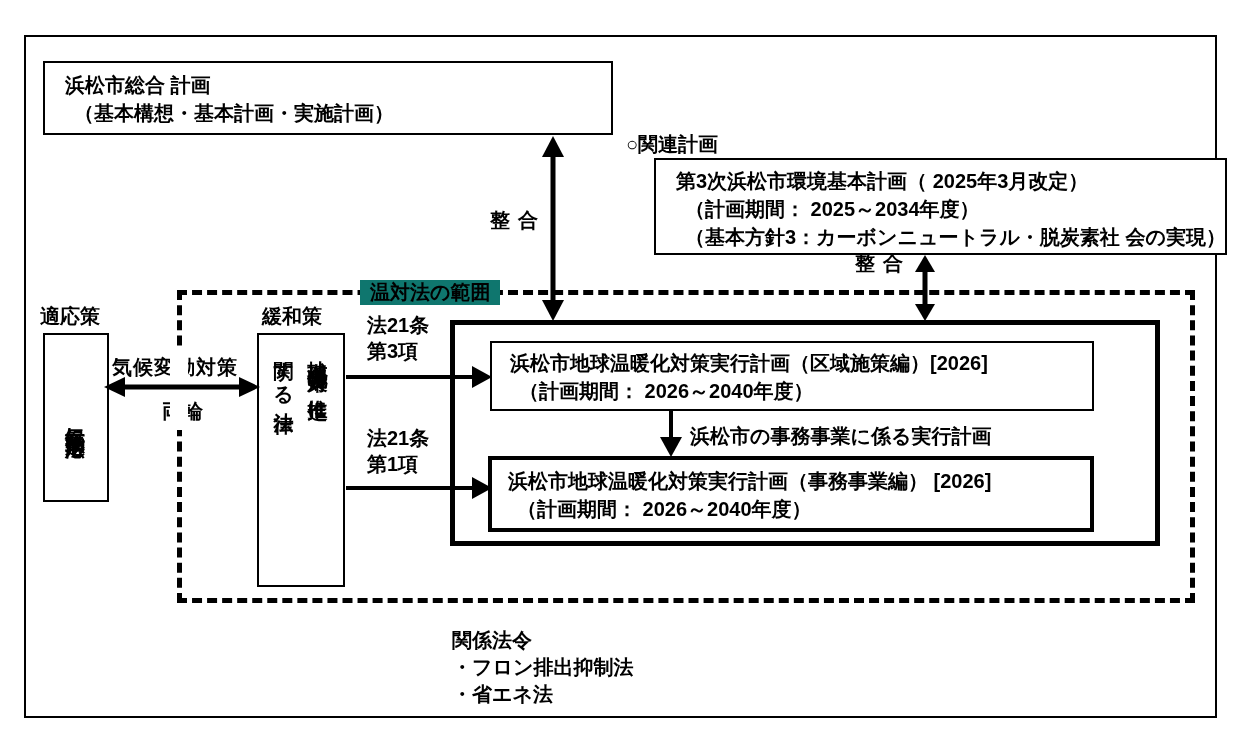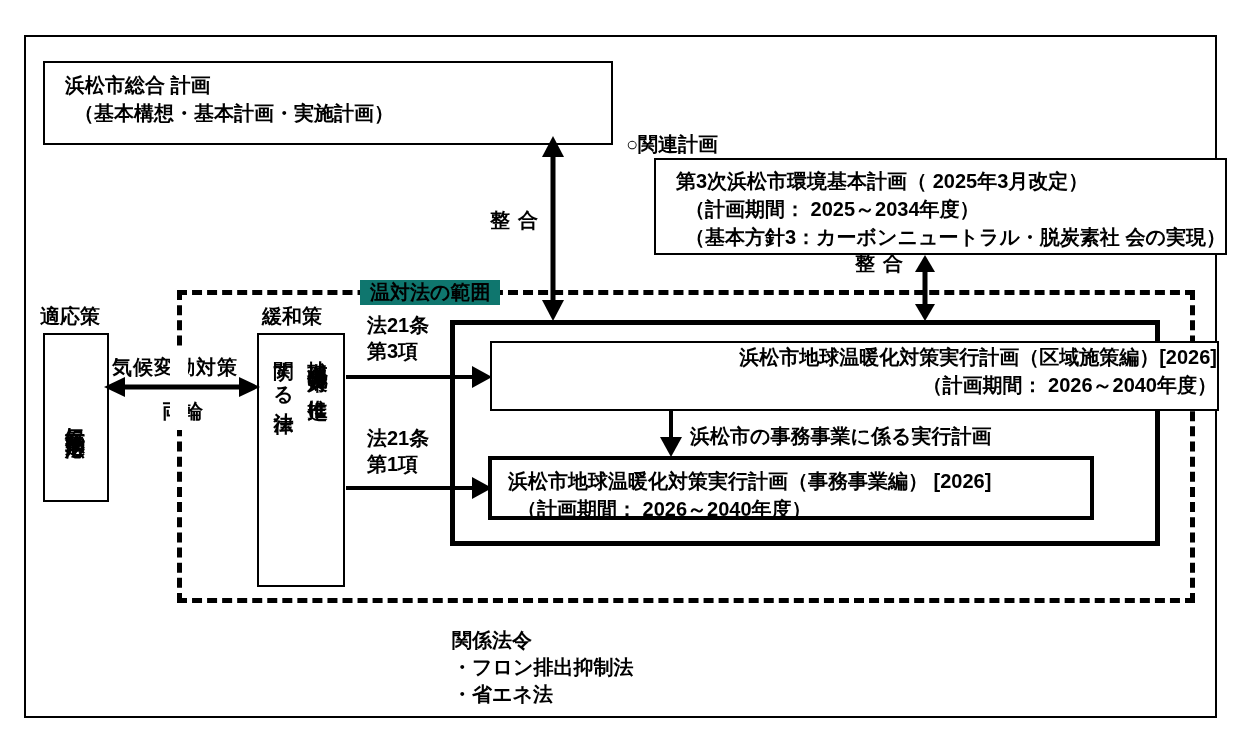--- a/index.html
+++ b/index.html
@@ -22,21 +22,21 @@
   .z3{z-index:3;}
   .indent2{margin-left:9px;}
 </style>
 </head>
 <body>
 
 <div id="canvas">
 
   <div class="abs outer" style="left:24px;top:35px;width:1193px;height:683px;"></div>
 
-  <div class="box" style="left:43px;top:61px;width:570px;height:84px;padding:8px 0 0 20px;">
+  <div class="box" style="left:43px;top:61px;width:570px;height:74px;padding:8px 0 0 20px;">
     <div class="txt">浜松市総合 計画</div>
     <div class="txt indent2">（基本構想・基本計画・実施計画）</div>
   </div>
 
   <svg style="left:539px;top:136px;" width="28" height="185" viewBox="0 0 28 185">
     <rect x="11.5" y="14" width="5" height="157" fill="#000"></rect>
     <polygon points="14,0 3,21 25,21" fill="#000"></polygon>
     <polygon points="14,185 3,164 25,164" fill="#000"></polygon>
   </svg>
   <div class="lbl" style="left:490px;top:207px;letter-spacing:8px;">整合</div>
@@ -95,32 +95,32 @@
     <div>法21条</div>
     <div>第1項</div>
   </div>
   <svg style="left:346px;top:477px;" width="146" height="22" viewBox="0 0 146 22">
     <rect x="0" y="9" width="127" height="4" fill="#000"></rect>
     <polygon points="126,0 146,11 126,22" fill="#000"></polygon>
   </svg>
 
   <div class="thick" style="left:450px;top:320px;width:710px;height:226px;"></div>
 
-  <div class="box z3" style="left:490px;top:341px;width:729px;height:70px;padding:0 0 0 18px;text-align:right;">
+  <div class="box z3" style="left:490px;top:341px;width:604px;height:70px;padding:6px 0 0 18px;">
     <div class="txt">浜松市地球温暖化対策実行計画（区域施策編）[2026]</div>
     <div class="txt indent2">（計画期間： 2026～2040年度）</div>
   </div>
 
   <svg style="left:659px;top:411px;" width="24" height="46" viewBox="0 0 24 46">
     <rect x="10" y="0" width="4" height="28" fill="#000"></rect>
     <polygon points="1,26 23,26 12,46" fill="#000"></polygon>
   </svg>
   <div class="lbl z3" style="left:690px;top:423px;">浜松市の事務事業に係る実行計画</div>
 
-  <div class="box inner2 z3" style="left:488px;top:456px;width:606px;height:64px;padding:7px 0 0 16px;">
+  <div class="box inner2 z3" style="left:488px;top:456px;width:606px;height:76px;padding:7px 0 0 16px;">
     <div class="txt">浜松市地球温暖化対策実行計画（事務事業編） [2026]</div>
     <div class="txt indent2">（計画期間： 2026～2040年度）</div>
   </div>
 
   <div class="lbl" style="left:452px;top:627px;line-height:27px;">
     <div>関係法令</div>
     <div>・フロン排出抑制法</div>
     <div>・省エネ法</div>
   </div>
 

